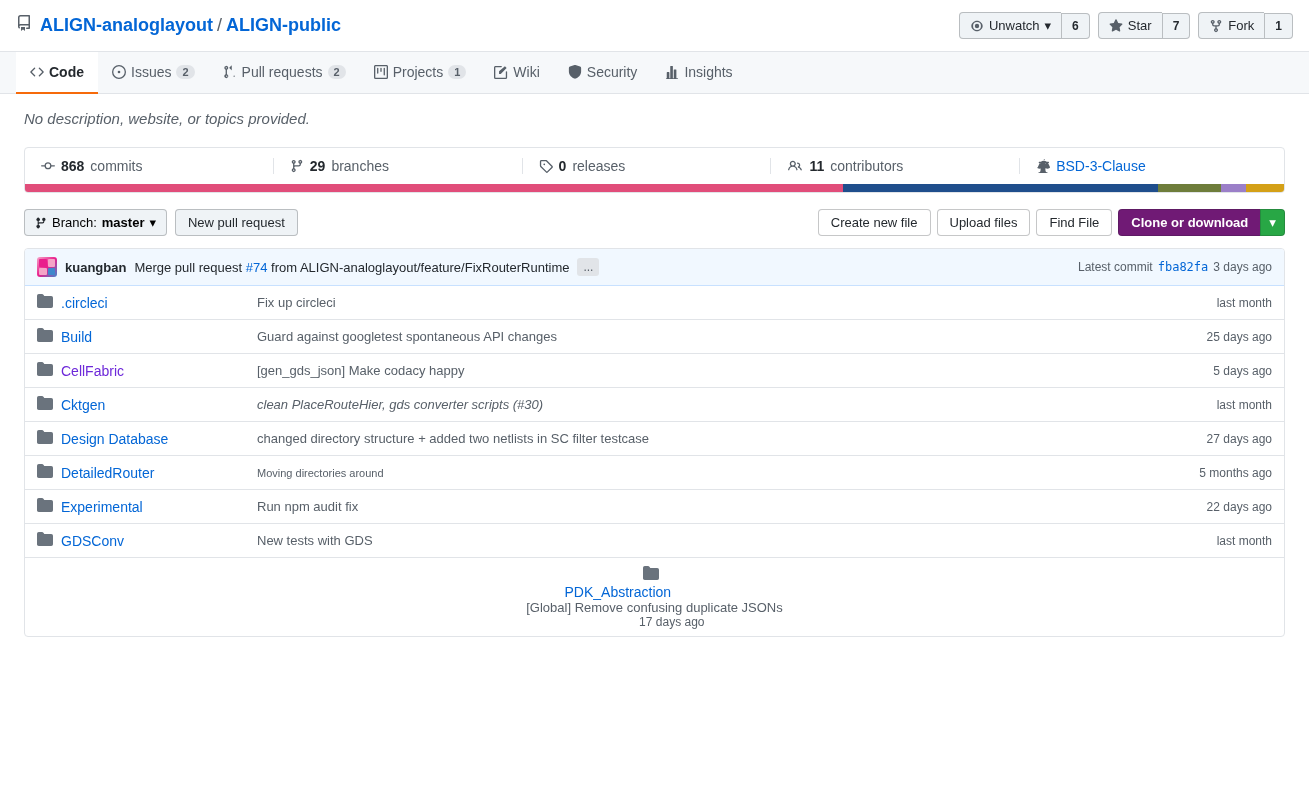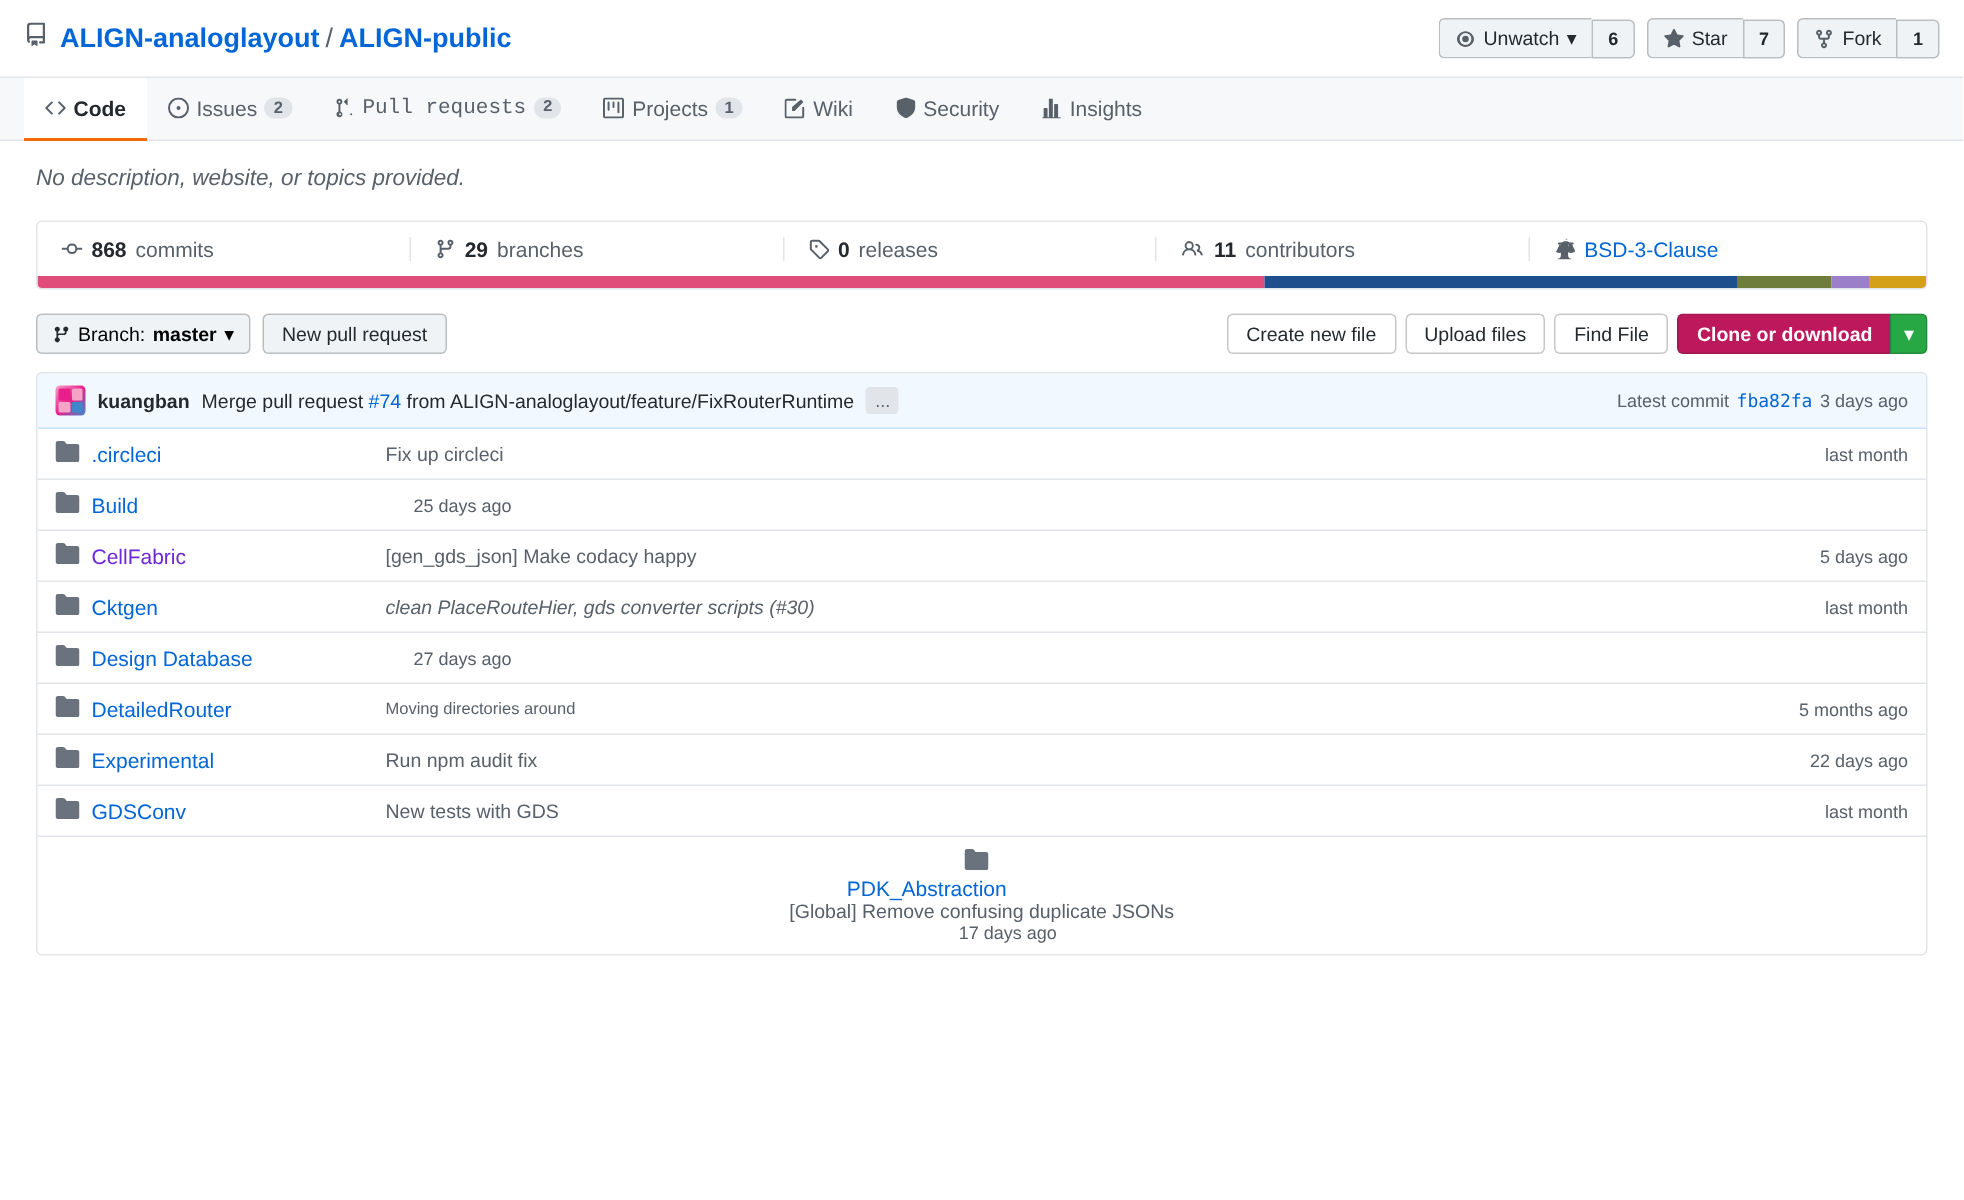--- a/index.html
+++ b/index.html
@@ -62,21 +62,21 @@
     <span>Code</span>
   </a>
   <a href="#" style="display:flex;align-items:center;gap:5px;padding:12px 14px;font-size:14px;color:#586069;border-bottom:2px solid transparent;margin-bottom:-1px;text-decoration:none;">
     <svg width="14" height="14" viewBox="0 0 16 16" fill="#586069">
         <path d="M8 9.5a1.5 1.5 0 1 0 0-3 1.5 1.5 0 0 0 0 3z"></path>
         <path d="M8 0a8 8 0 1 1 0 16A8 8 0 0 1 8 0zM1.5 8a6.5 6.5 0 1 0 13 0 6.5 6.5 0 0 0-13 0z"></path>
       </svg>
     <span>Issues</span>
     <span style="background:#e1e4e8;border-radius:20px;padding:1px 6px;font-size:11px;font-weight:600;color:#586069;">2</span>
   </a>
-  <a href="#" style="display:flex;align-items:center;gap:5px;padding:12px 14px;font-size:14px;color:#586069;border-bottom:2px solid transparent;margin-bottom:-1px;text-decoration:none;font-family:Liberation Mono, monospace;">
+  <a href="#" style="display:flex;align-items:center;gap:5px;padding:12px 14px;font-size:14px;color:#586069;border-bottom:2px solid transparent;margin-bottom:-1px;text-decoration:none;">
     <svg width="14" height="14" viewBox="0 0 16 16" fill="#586069">
         <path d="M7.177 3.073L9.573.677A.25.25 0 0 1 10 .854V2.5h1A2.5 2.5 0 0 1 13.5 5v5.628a2.251 2.251 0 1 1-1.5 0V5a1 1 0 0 0-1-1h-1v1.646a.25.25 0 0 1-.427.177L7.177 3.427a.25.25 0 0 1 0-.354zM3.75 2.5a.75.75 0 1 0 0 1.5.75.75 0 0 0 0-1.5zm-2.25.75a2.25 2.25 0 1 1 3 2.122v5.256a2.251 2.251 0 1 1-1.5 0V5.372A2.25 2.25 0 0 1 1.5 3.25zM11 2.5h-1V4h1a1 1 0 0 1 1 1v5.628a2.252 2.252 0 1 0 1.5 0V5A2.5 2.5 0 0 0 11 2.5zm1 10.25a.75.75 0 1 0 1.5 0 .75.75 0 0 0-1.5 0zm-8.5 0a.75.75 0 1 0 1.5 0 .75.75 0 0 0-1.5 0z"></path>
       </svg>
     <span>Pull requests</span>
     <span style="background:#e1e4e8;border-radius:20px;padding:1px 6px;font-size:11px;font-weight:600;color:#586069;">2</span>
   </a>
   <a href="#" style="display:flex;align-items:center;gap:5px;padding:12px 14px;font-size:14px;color:#586069;border-bottom:2px solid transparent;margin-bottom:-1px;text-decoration:none;">
     <svg width="14" height="14" viewBox="0 0 16 16" fill="#586069">
         <path d="M1.75 0h12.5C15.216 0 16 .784 16 1.75v12.5A1.75 1.75 0 0 1 14.25 16H1.75A1.75 1.75 0 0 1 0 14.25V1.75C0 .784.784 0 1.75 0zM1.5 1.75v12.5c0 .138.112.25.25.25h12.5a.25.25 0 0 0 .25-.25V1.75a.25.25 0 0 0-.25-.25H1.75a.25.25 0 0 0-.25.25zM11.75 3a.75.75 0 0 1 .75.75v7.5a.75.75 0 0 1-1.5 0v-7.5a.75.75 0 0 1 .75-.75zm-8.25.75a.75.75 0 0 1 1.5 0v5.5a.75.75 0 0 1-1.5 0zM8 3a.75.75 0 0 1 .75.75v3.5a.75.75 0 0 1-1.5 0v-3.5A.75.75 0 0 1 8 3z"></path>
       </svg>
@@ -164,21 +164,21 @@
         <strong>master</strong>
         <span>▾</span>
       </button>
       <button style="padding:5px 12px;background:#eff3f6;border:1px solid rgba(27,31,35,0.25);border-radius:4px;cursor:pointer;font-size:13px;color:#24292e;">New pull request</button>
     </div>
     <div style="display:flex;align-items:center;gap:6px;">
       <button style="padding:5px 12px;background:#fff;border:1px solid rgba(27,31,35,0.25);border-radius:4px;cursor:pointer;font-size:13px;color:#24292e;">Create new file</button>
       <button style="padding:5px 12px;background:#fff;border:1px solid rgba(27,31,35,0.25);border-radius:4px;cursor:pointer;font-size:13px;color:#24292e;">Upload files</button>
       <button style="padding:5px 12px;background:#fff;border:1px solid rgba(27,31,35,0.25);border-radius:4px;cursor:pointer;font-size:13px;color:#24292e;">Find File</button>
       <div style="display:flex;align-items:center;">
-        <button style="padding:5px 12px;background:#be185d;color:#fff;border:1px solid rgba(27,31,35,0.2);border-radius:4px 0 0 4px;border-right:none;cursor:pointer;font-size:13px;font-weight:600;">Clone or download</button>
+        <button style="padding:5px 12px;background:#701a75;color:#fff;border:1px solid rgba(27,31,35,0.2);border-radius:4px 0 0 4px;border-right:none;cursor:pointer;font-size:13px;font-weight:600;">Clone or download</button>
         <button style="padding:5px 8px;background:#28a745;color:#fff;border:1px solid rgba(27,31,35,0.2);border-radius:0 4px 4px 0;cursor:pointer;">▾</button>
       </div>
     </div>
   </div>
 
   <div style="border:1px solid #e1e4e8;border-radius:4px;overflow:hidden;">
 
     <div style="display:flex;align-items:center;padding:8px 12px;background:#f1f8ff;border-bottom:1px solid #c8e1ff;gap:8px;flex-wrap:wrap;">
       <div style="width:20px;height:20px;background:linear-gradient(135deg,#f5a4c7,#e91e8c,#3f87cc);border-radius:3px;flex-shrink:0;display:flex;align-items:center;justify-content:center;overflow:hidden;">
         <div style="display:grid;grid-template-columns:1fr 1fr;grid-template-rows:1fr 1fr;gap:1px;width:16px;height:16px;">
@@ -213,20 +213,21 @@
       <span style="color:#586069;font-size:13px;flex:1;padding:0 16px;">Fix up circleci</span>
       <span style="color:#586069;font-size:12px;min-width:100px;text-align:right;">last month</span>
     </div>
         <div style="display: flex; align-items: center; padding: 7px 12px; border-bottom: 1px solid rgb(225, 228, 232);">
       <span style="color:#6a737d;margin-right:8px;flex-shrink:0;">
         <svg width="16" height="16" viewBox="0 0 16 16" fill="#6a737d">
               <path d="M1.75 1A1.75 1.75 0 0 0 0 2.75v10.5C0 14.216.784 15 1.75 15h12.5A1.75 1.75 0 0 0 16 13.25v-8.5A1.75 1.75 0 0 0 14.25 3H7.5a.25.25 0 0 1-.2-.1l-.9-1.2C6.07 1.26 5.55 1 5 1H1.75z"></path>
             </svg>
       </span>
       <a href="#" style="color:#0366d6;text-decoration:none;font-size:14px;min-width:180px;">Build</a>
+      <span style="color:#586069;font-size:13px;flex:1;padding:0 16px;">Guard against googletest spontaneous API changes</span>
       <span style="color:#586069;font-size:12px;min-width:100px;text-align:right;">25 days ago</span>
     </div>
         <div style="display: flex; align-items: center; padding: 7px 12px; border-bottom: 1px solid rgb(225, 228, 232);">
       <span style="color:#6a737d;margin-right:8px;flex-shrink:0;">
         <svg width="16" height="16" viewBox="0 0 16 16" fill="#6a737d">
               <path d="M1.75 1A1.75 1.75 0 0 0 0 2.75v10.5C0 14.216.784 15 1.75 15h12.5A1.75 1.75 0 0 0 16 13.25v-8.5A1.75 1.75 0 0 0 14.25 3H7.5a.25.25 0 0 1-.2-.1l-.9-1.2C6.07 1.26 5.55 1 5 1H1.75z"></path>
             </svg>
       </span>
       <a href="#" style="color:#6d28d9;text-decoration:none;font-size:14px;min-width:180px;">CellFabric</a>
       <span style="color:#586069;font-size:13px;flex:1;padding:0 16px;">[gen_gds_json] Make codacy happy</span>
@@ -242,20 +243,21 @@
       <span style="color:#586069;font-size:13px;flex:1;padding:0 16px;font-style:italic;">clean PlaceRouteHier, gds converter scripts (#30)</span>
       <span style="color:#586069;font-size:12px;min-width:100px;text-align:right;">last month</span>
     </div>
         <div style="display: flex; align-items: center; padding: 7px 12px; border-bottom: 1px solid rgb(225, 228, 232);">
       <span style="color:#6a737d;margin-right:8px;flex-shrink:0;">
         <svg width="16" height="16" viewBox="0 0 16 16" fill="#6a737d">
               <path d="M1.75 1A1.75 1.75 0 0 0 0 2.75v10.5C0 14.216.784 15 1.75 15h12.5A1.75 1.75 0 0 0 16 13.25v-8.5A1.75 1.75 0 0 0 14.25 3H7.5a.25.25 0 0 1-.2-.1l-.9-1.2C6.07 1.26 5.55 1 5 1H1.75z"></path>
             </svg>
       </span>
       <a href="#" style="color:#0366d6;text-decoration:none;font-size:14px;min-width:180px;">Design Database</a>
+      <span style="color:#586069;font-size:13px;flex:1;padding:0 16px;">changed directory structure + added two netlists in SC filter testcase</span>
       <span style="color:#586069;font-size:12px;min-width:100px;text-align:right;">27 days ago</span>
     </div>
         <div style="display: flex; align-items: center; padding: 7px 12px; border-bottom: 1px solid rgb(225, 228, 232);">
       <span style="color:#6a737d;margin-right:8px;flex-shrink:0;">
         <svg width="16" height="16" viewBox="0 0 16 16" fill="#6a737d">
               <path d="M1.75 1A1.75 1.75 0 0 0 0 2.75v10.5C0 14.216.784 15 1.75 15h12.5A1.75 1.75 0 0 0 16 13.25v-8.5A1.75 1.75 0 0 0 14.25 3H7.5a.25.25 0 0 1-.2-.1l-.9-1.2C6.07 1.26 5.55 1 5 1H1.75z"></path>
             </svg>
       </span>
       <a href="#" style="color:#0366d6;text-decoration:none;font-size:14px;min-width:180px;">DetailedRouter</a>
       <span style="color:#586069;font-size:11px;flex:1;padding:0 16px;">Moving directories around</span>

